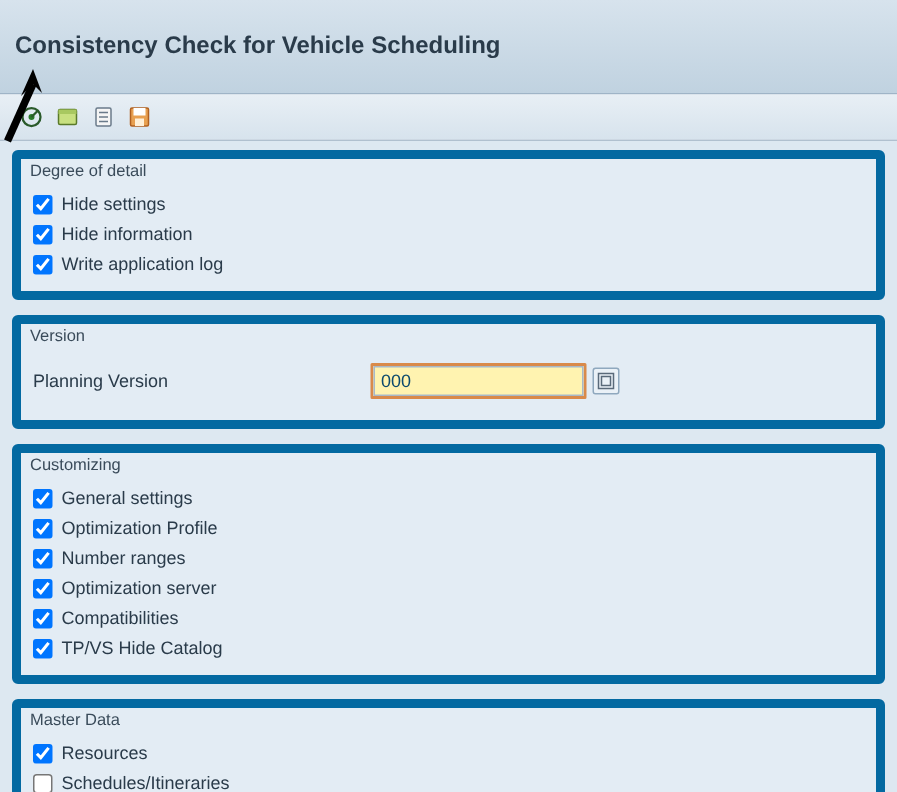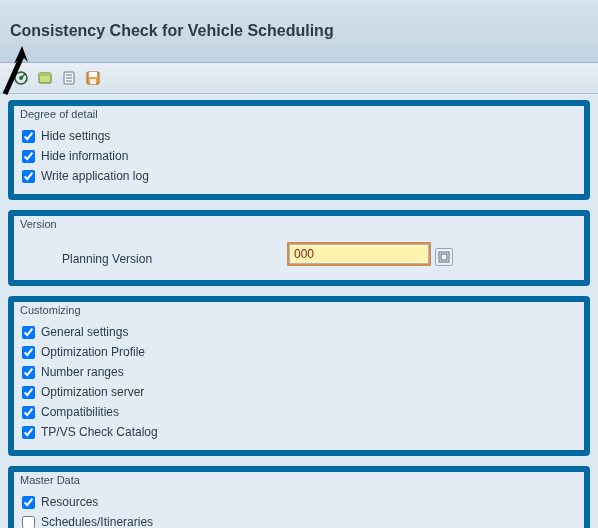--- a/index.html
+++ b/index.html
@@ -71,44 +71,43 @@
     width: 13px;
     height: 13px;
     margin: 0 6px 0 0;
   }
   .chk-row label {
     color: #2a3b4a;
     font-size: 12px;
   }
   .field-row {
     display: flex;
-    align-items: flex-end;
+    align-items: center;
     padding: 6px 0;
-    margin-left: 40px;
   }
   .field-label {
     width: 225px;
     color: #2a3b4a;
     font-size: 12px;
   }
   .field-input-wrap {
     display: flex;
     align-items: center;
     border: 2px solid #d98a4a;
     border-radius: 1px;
     padding: 0;
   }
   .field-input {
     background: #fff3b0;
     border: 1px solid #a8b8c7;
     height: 20px;
     width: 140px;
     padding: 2px 4px;
     font-size: 12px;
-    color: #7f1d1d;
+    color: #0c4a6e;
   }
   .value-help {
     width: 18px;
     height: 18px;
     margin-left: 4px;
     display: flex;
     align-items: center;
     justify-content: center;
     border: 1px solid #8fa8be;
     background: #eaf1f7;
@@ -220,21 +219,21 @@
       <div class="chk-row">
         <input type="checkbox" checked="" style="">
         <label>Optimization server</label>
       </div>
       <div class="chk-row">
         <input type="checkbox" checked="" style="">
         <label>Compatibilities</label>
       </div>
       <div class="chk-row">
         <input type="checkbox" checked="" style="">
-        <label>TP/VS Check Catalog</label>
+        <label>TP/VS Hide Catalog</label>
       </div>
     </div>
   </div>
 
   <div class="group">
     <div class="group-title">Master Data</div>
     <div class="group-body">
       <div class="chk-row">
         <input type="checkbox" checked="" style="">
         <label>Resources</label>

